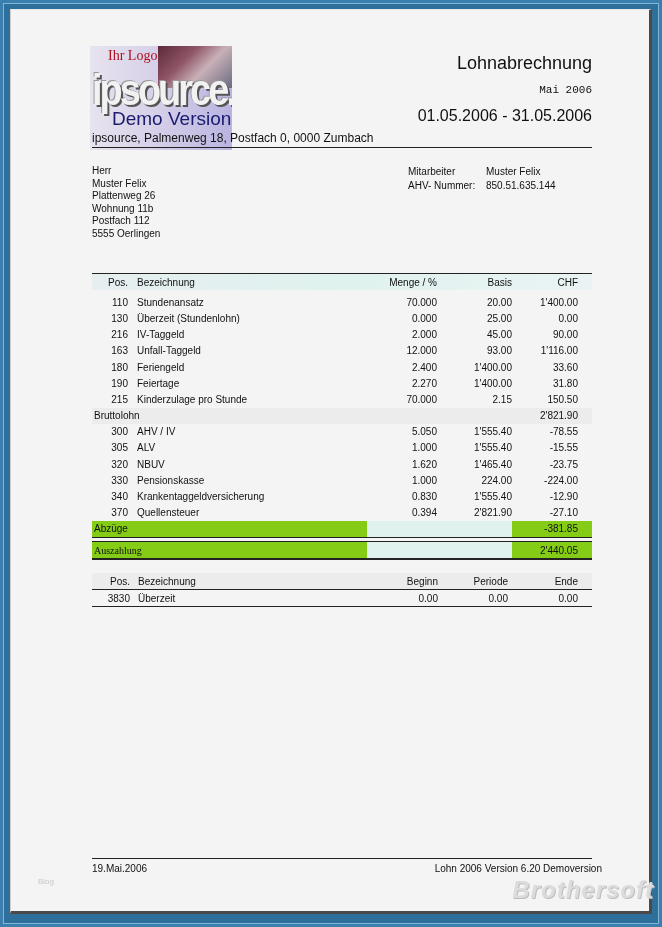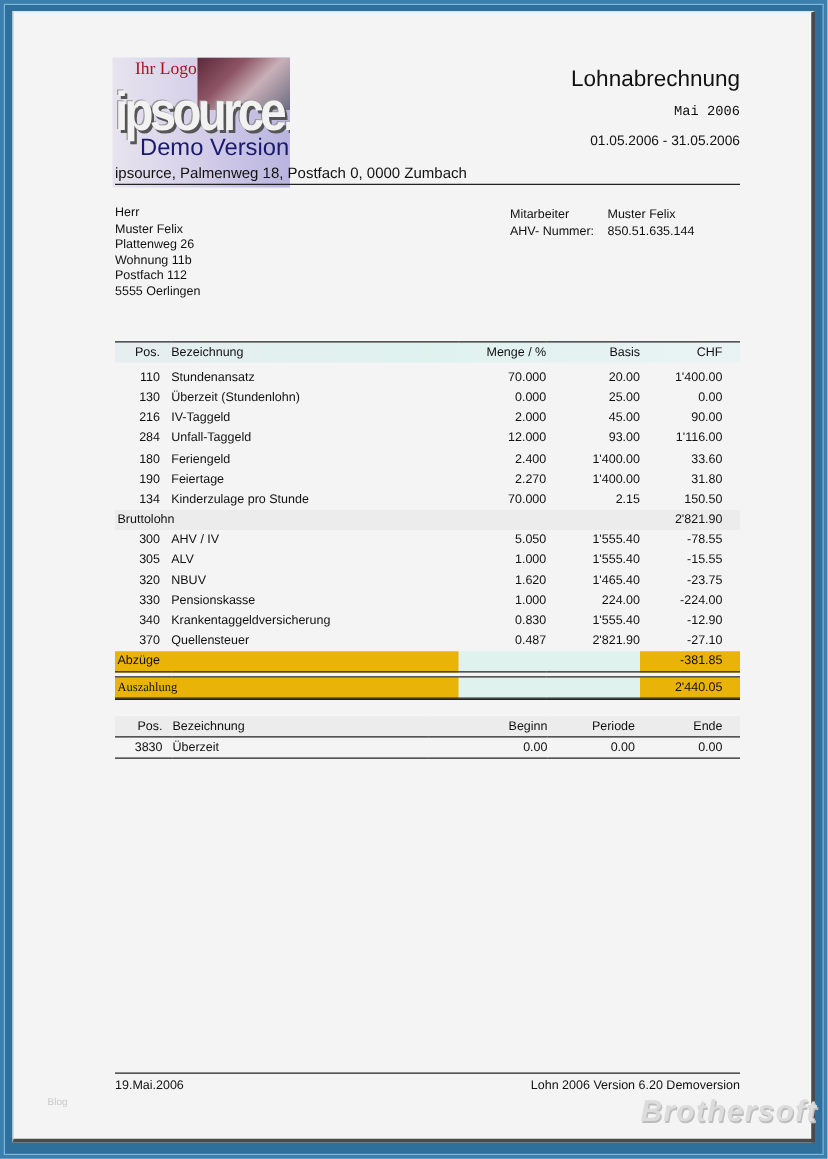--- a/index.html
+++ b/index.html
@@ -9,51 +9,51 @@
   .abs { position:absolute; }
   .logo { left:90px; top:46px; width:142px; height:104px; overflow:hidden; background:linear-gradient(90deg,#e7e3ee 0%,#d9d3ea 40%,#b9b4e0 100%); }
   .logo .photo { position:absolute; left:68px; top:0; width:74px; height:42px; background:linear-gradient(135deg,#5b2a3a 0%,#8f5566 35%,#c9b0b8 60%,#6b6b80 100%); }
   .logo .ihr { position:absolute; left:18px; top:2px; font-family:"Liberation Serif", serif; font-size:14px; color:#b01020; }
   .logo .brand { position:absolute; left:2px; top:20px; font-family:"Liberation Sans", sans-serif; font-weight:bold; font-size:38px; letter-spacing:-3px; color:#f2f2f2; text-shadow:2px 2px 0 #555, -1px -1px 0 #999; transform:scaleY(1.15); transform-origin:left top; }
   .logo .demo { position:absolute; left:22px; top:62px; font-size:19px; color:#1a1a6e;text-align:right; }
   .addrline { left:92px; top:131px; font-size:12px; }
   .rule { position:absolute; height:1px; background:#222; }
   .title { right:70px; top:53px; font-size:18px; text-align:right; }
   .month { right:70px; top:84px; font-size:11px; text-align:right;font-family:Liberation Mono, monospace; }
-  .period { right:70px; top:107px; font-size:11px; text-align:right; }
+  .period { right:70px; top:107px; font-size:16px; text-align:right; }
   .recipient { left:92px; top:165px; font-size:10px; line-height:12.6px; }
   .emp { left:408px; top:165px; font-size:10px; line-height:13.5px; }
   .emp .lbl { display:inline-block; width:78px; }
   table { border-collapse:collapse; font-size:10px; }
   .main-table { position:absolute; left:92px; top:273px; width:500px; }
   .main-table td, .main-table th { padding:0; height:16.2px; font-weight:normal; white-space:nowrap; }
   .main-table thead tr { background:linear-gradient(90deg,#e6eef0 0%,#dff2ee 50%,#eaf3f4 100%); border-top:1px solid #222; }
   .c-pos { width:36px; text-align:right; padding-right:9px !important; }
   .c-desc { text-align:left; }
   .c-menge { width:70px; text-align:right; }
   .c-basis { width:75px; text-align:right; }
   .c-chf { width:66px; text-align:right; padding-right:14px !important; }
   .sum-row td { background:#ececec; }
   .sum-row td.lbl { padding-left:2px; }
-  .teal-row td { background:#eab308; }
+  .teal-row td { background:#84cc16; }
   .teal-row td.band { background:#dff2ee; }
   .teal-row.abz { border-bottom:1px solid #222; }
   .teal-row.ausz td { border-bottom:1px solid #222; }
   .dbl { position:absolute; left:92px; width:500px; height:1px; background:#222; }
   .sec-table { position:absolute; left:92px; top:573px; width:500px; }
   .sec-table td, .sec-table th { padding:0; height:16px; font-weight:normal; white-space:nowrap; }
   .sec-table thead tr { background:#ececec; border-bottom:1px solid #222; }
   .sec-table tbody tr { border-bottom:1px solid #222; }
   .s-pos { width:38px; text-align:right; padding-right:8px !important; }
   .s-beg { width:95px; text-align:right; padding-right:0; }
   .s-per { width:70px; text-align:right; }
   .s-end { width:70px; text-align:right; padding-right:14px !important; }
   .footer-rule { left:92px; top:858px; width:500px; height:1px; background:#222; }
   .foot-date { left:92px; top:863px; font-size:10px; }
-  .foot-ver { right:70px; top:863px; font-size:10px; text-align:right; }
+  .foot-ver { right:60px; top:863px; font-size:10px; text-align:right; }
   .blog { left:38px; top:877px; font-size:8px; color:#c8c8c8; }
   .wm { right:8px; top:876px; font-size:24px; font-style:italic; font-weight:bold; color:#dcdcdc; letter-spacing:1px; text-shadow:1px 1px 0 #bdbdbd; }
 </style>
 </head>
 <body>
 
 <div class="frame">
   <div class="page"></div>
 </div>
 
@@ -114,42 +114,42 @@
       <td class="c-chf">0.00</td>
     </tr>
     <tr>
       <td class="c-pos">216</td>
       <td class="c-desc">IV-Taggeld</td>
       <td class="c-menge">2.000</td>
       <td class="c-basis">45.00</td>
       <td class="c-chf">90.00</td>
     </tr>
     <tr>
-      <td class="c-pos">284</td>
+      <td class="c-pos">163</td>
       <td class="c-desc">Unfall-Taggeld</td>
       <td class="c-menge">12.000</td>
       <td class="c-basis">93.00</td>
       <td class="c-chf">1'116.00</td>
     </tr>
     <tr>
       <td class="c-pos">180</td>
       <td class="c-desc">Feriengeld</td>
       <td class="c-menge">2.400</td>
       <td class="c-basis">1'400.00</td>
       <td class="c-chf">33.60</td>
     </tr>
     <tr>
       <td class="c-pos">190</td>
       <td class="c-desc">Feiertage</td>
       <td class="c-menge">2.270</td>
       <td class="c-basis">1'400.00</td>
       <td class="c-chf">31.80</td>
     </tr>
     <tr>
-      <td class="c-pos">134</td>
+      <td class="c-pos">215</td>
       <td class="c-desc">Kinderzulage pro Stunde</td>
       <td class="c-menge">70.000</td>
       <td class="c-basis">2.15</td>
       <td class="c-chf">150.50</td>
     </tr>
     <tr class="sum-row">
       <td class="lbl" colspan="4">Bruttolohn</td>
       <td class="c-chf">2'821.90</td>
     </tr>
     <tr>
@@ -183,21 +183,21 @@
     <tr>
       <td class="c-pos">340</td>
       <td class="c-desc">Krankentaggeldversicherung</td>
       <td class="c-menge">0.830</td>
       <td class="c-basis">1'555.40</td>
       <td class="c-chf">-12.90</td>
     </tr>
     <tr>
       <td class="c-pos">370</td>
       <td class="c-desc">Quellensteuer</td>
-      <td class="c-menge">0.487</td>
+      <td class="c-menge">0.394</td>
       <td class="c-basis">2'821.90</td>
       <td class="c-chf">-27.10</td>
     </tr>
     <tr class="teal-row abz">
       <td colspan="2" style="padding-left:2px;">Abzüge</td>
       <td class="band" colspan="2"></td>
       <td class="c-chf">-381.85</td>
     </tr>
     <tr style="height:3px;">
         <td colspan="5" style="height:3px;"></td>

